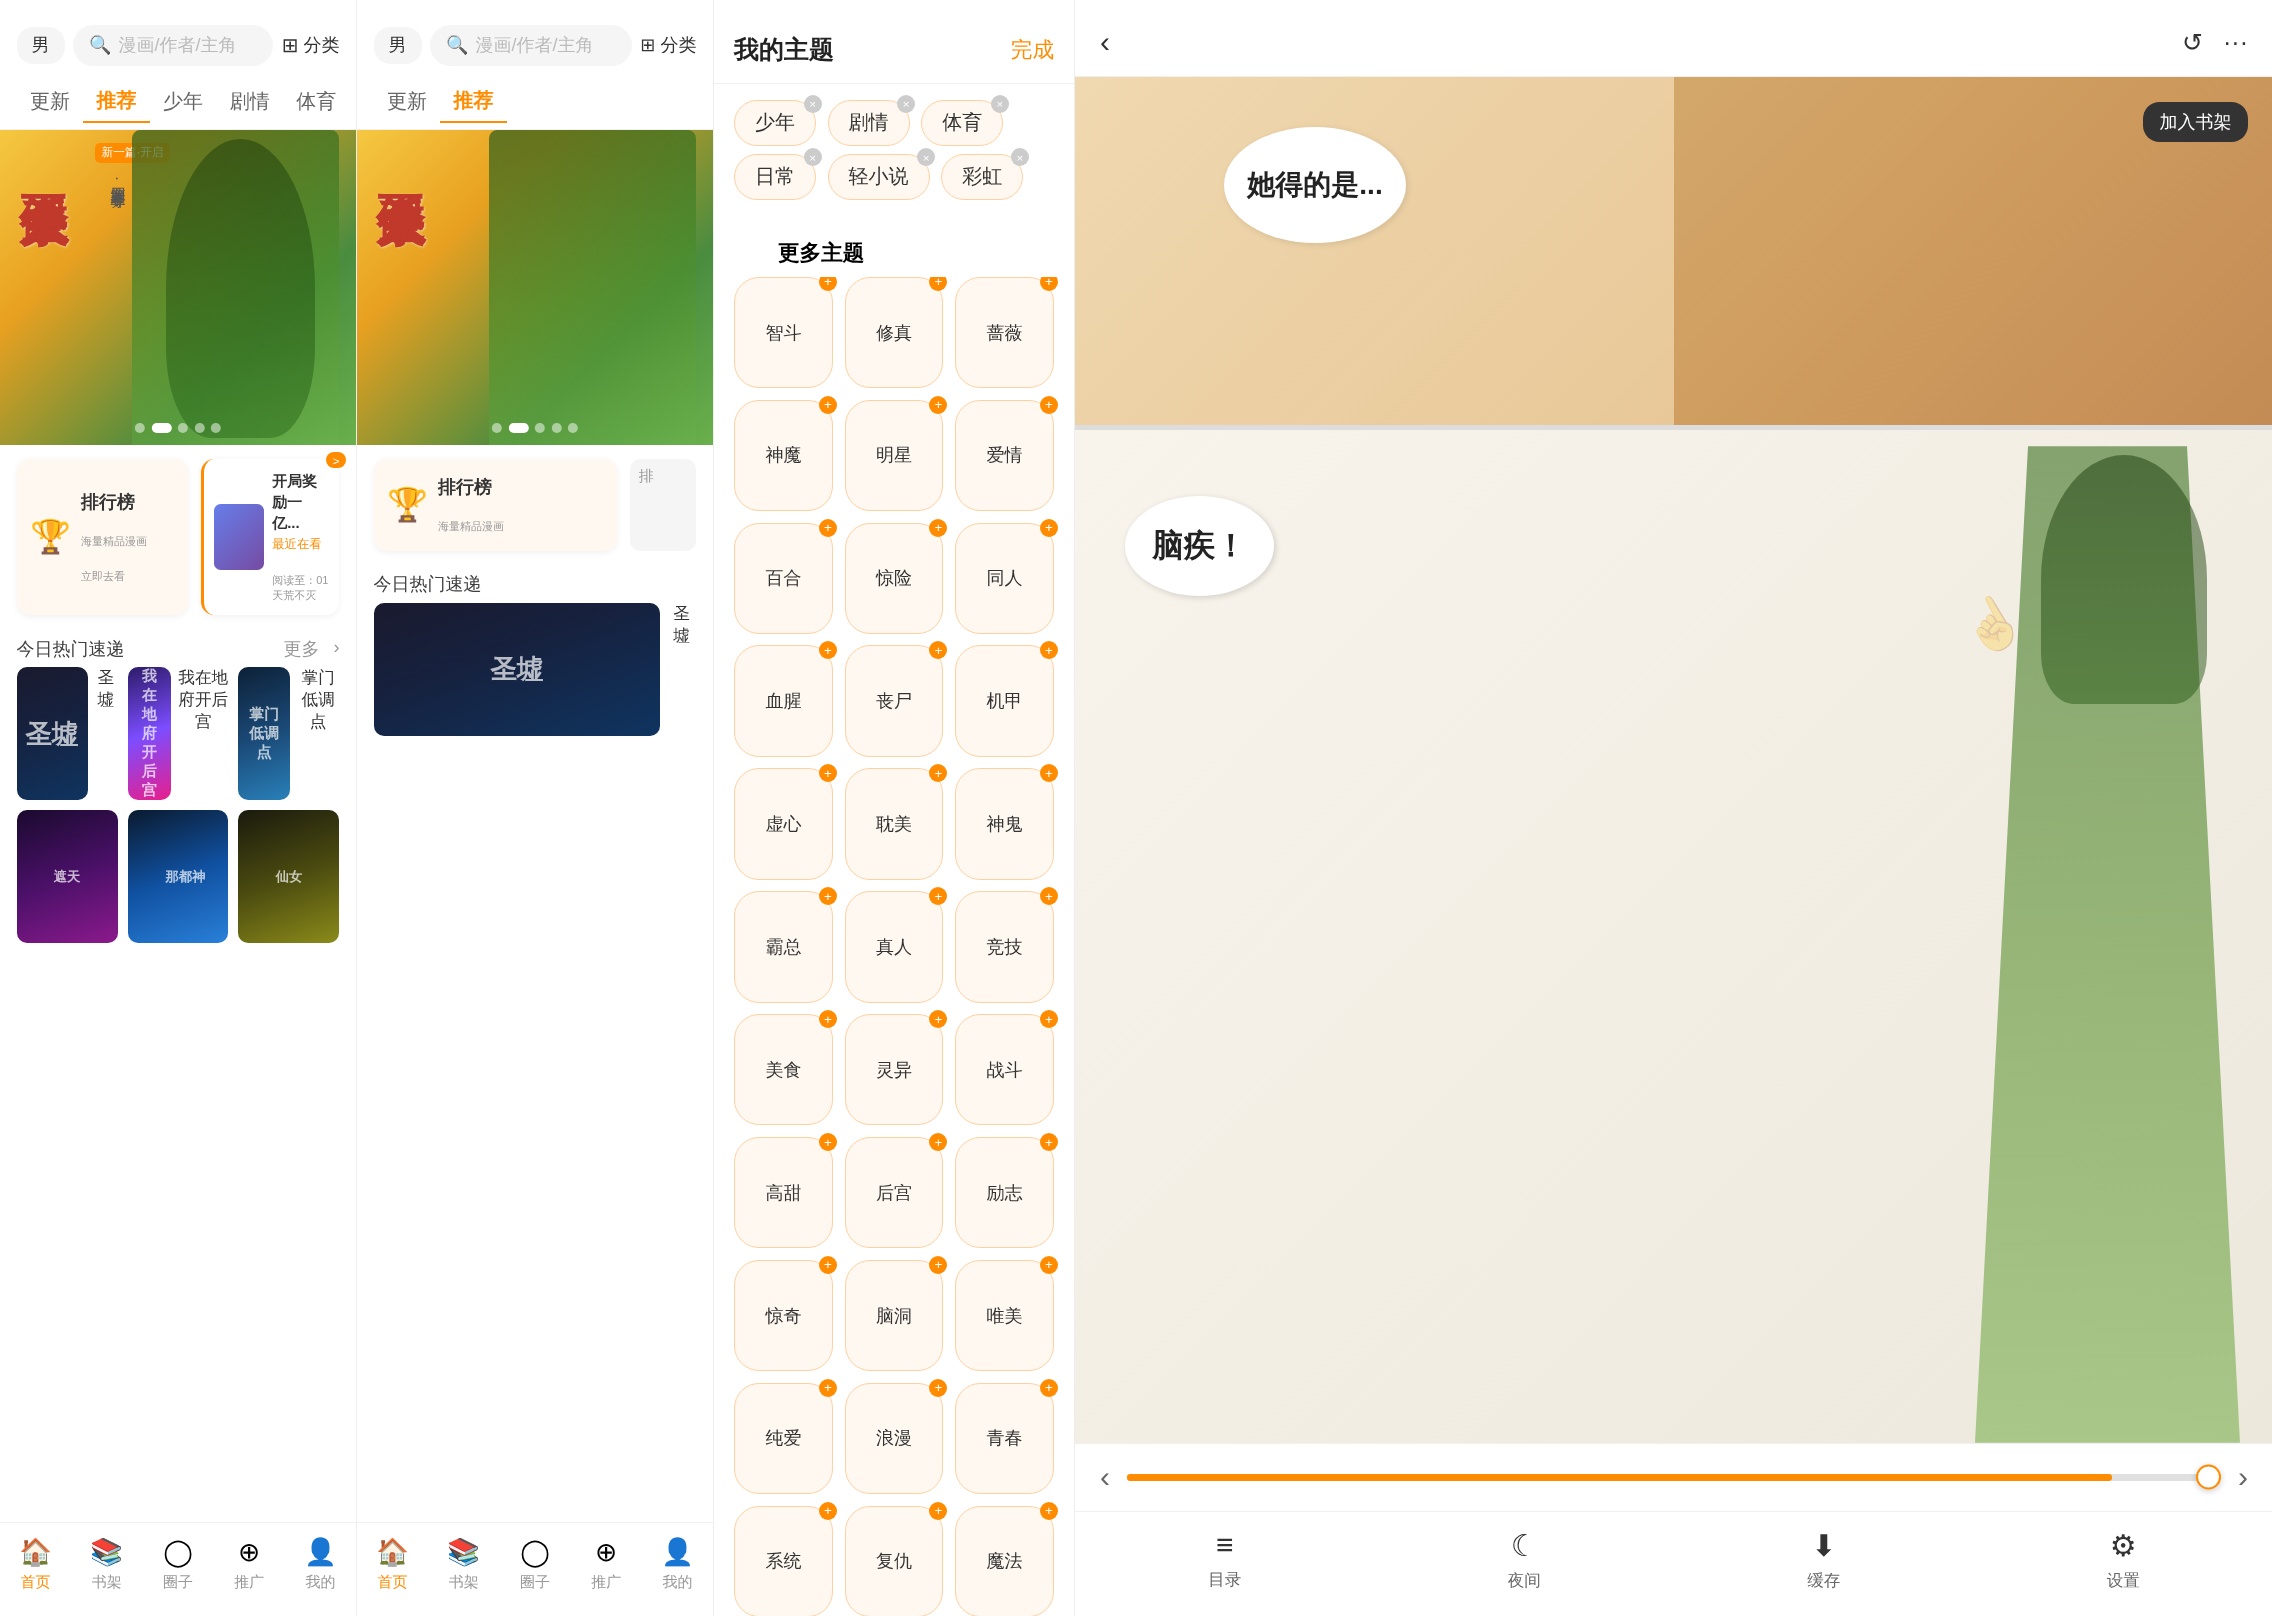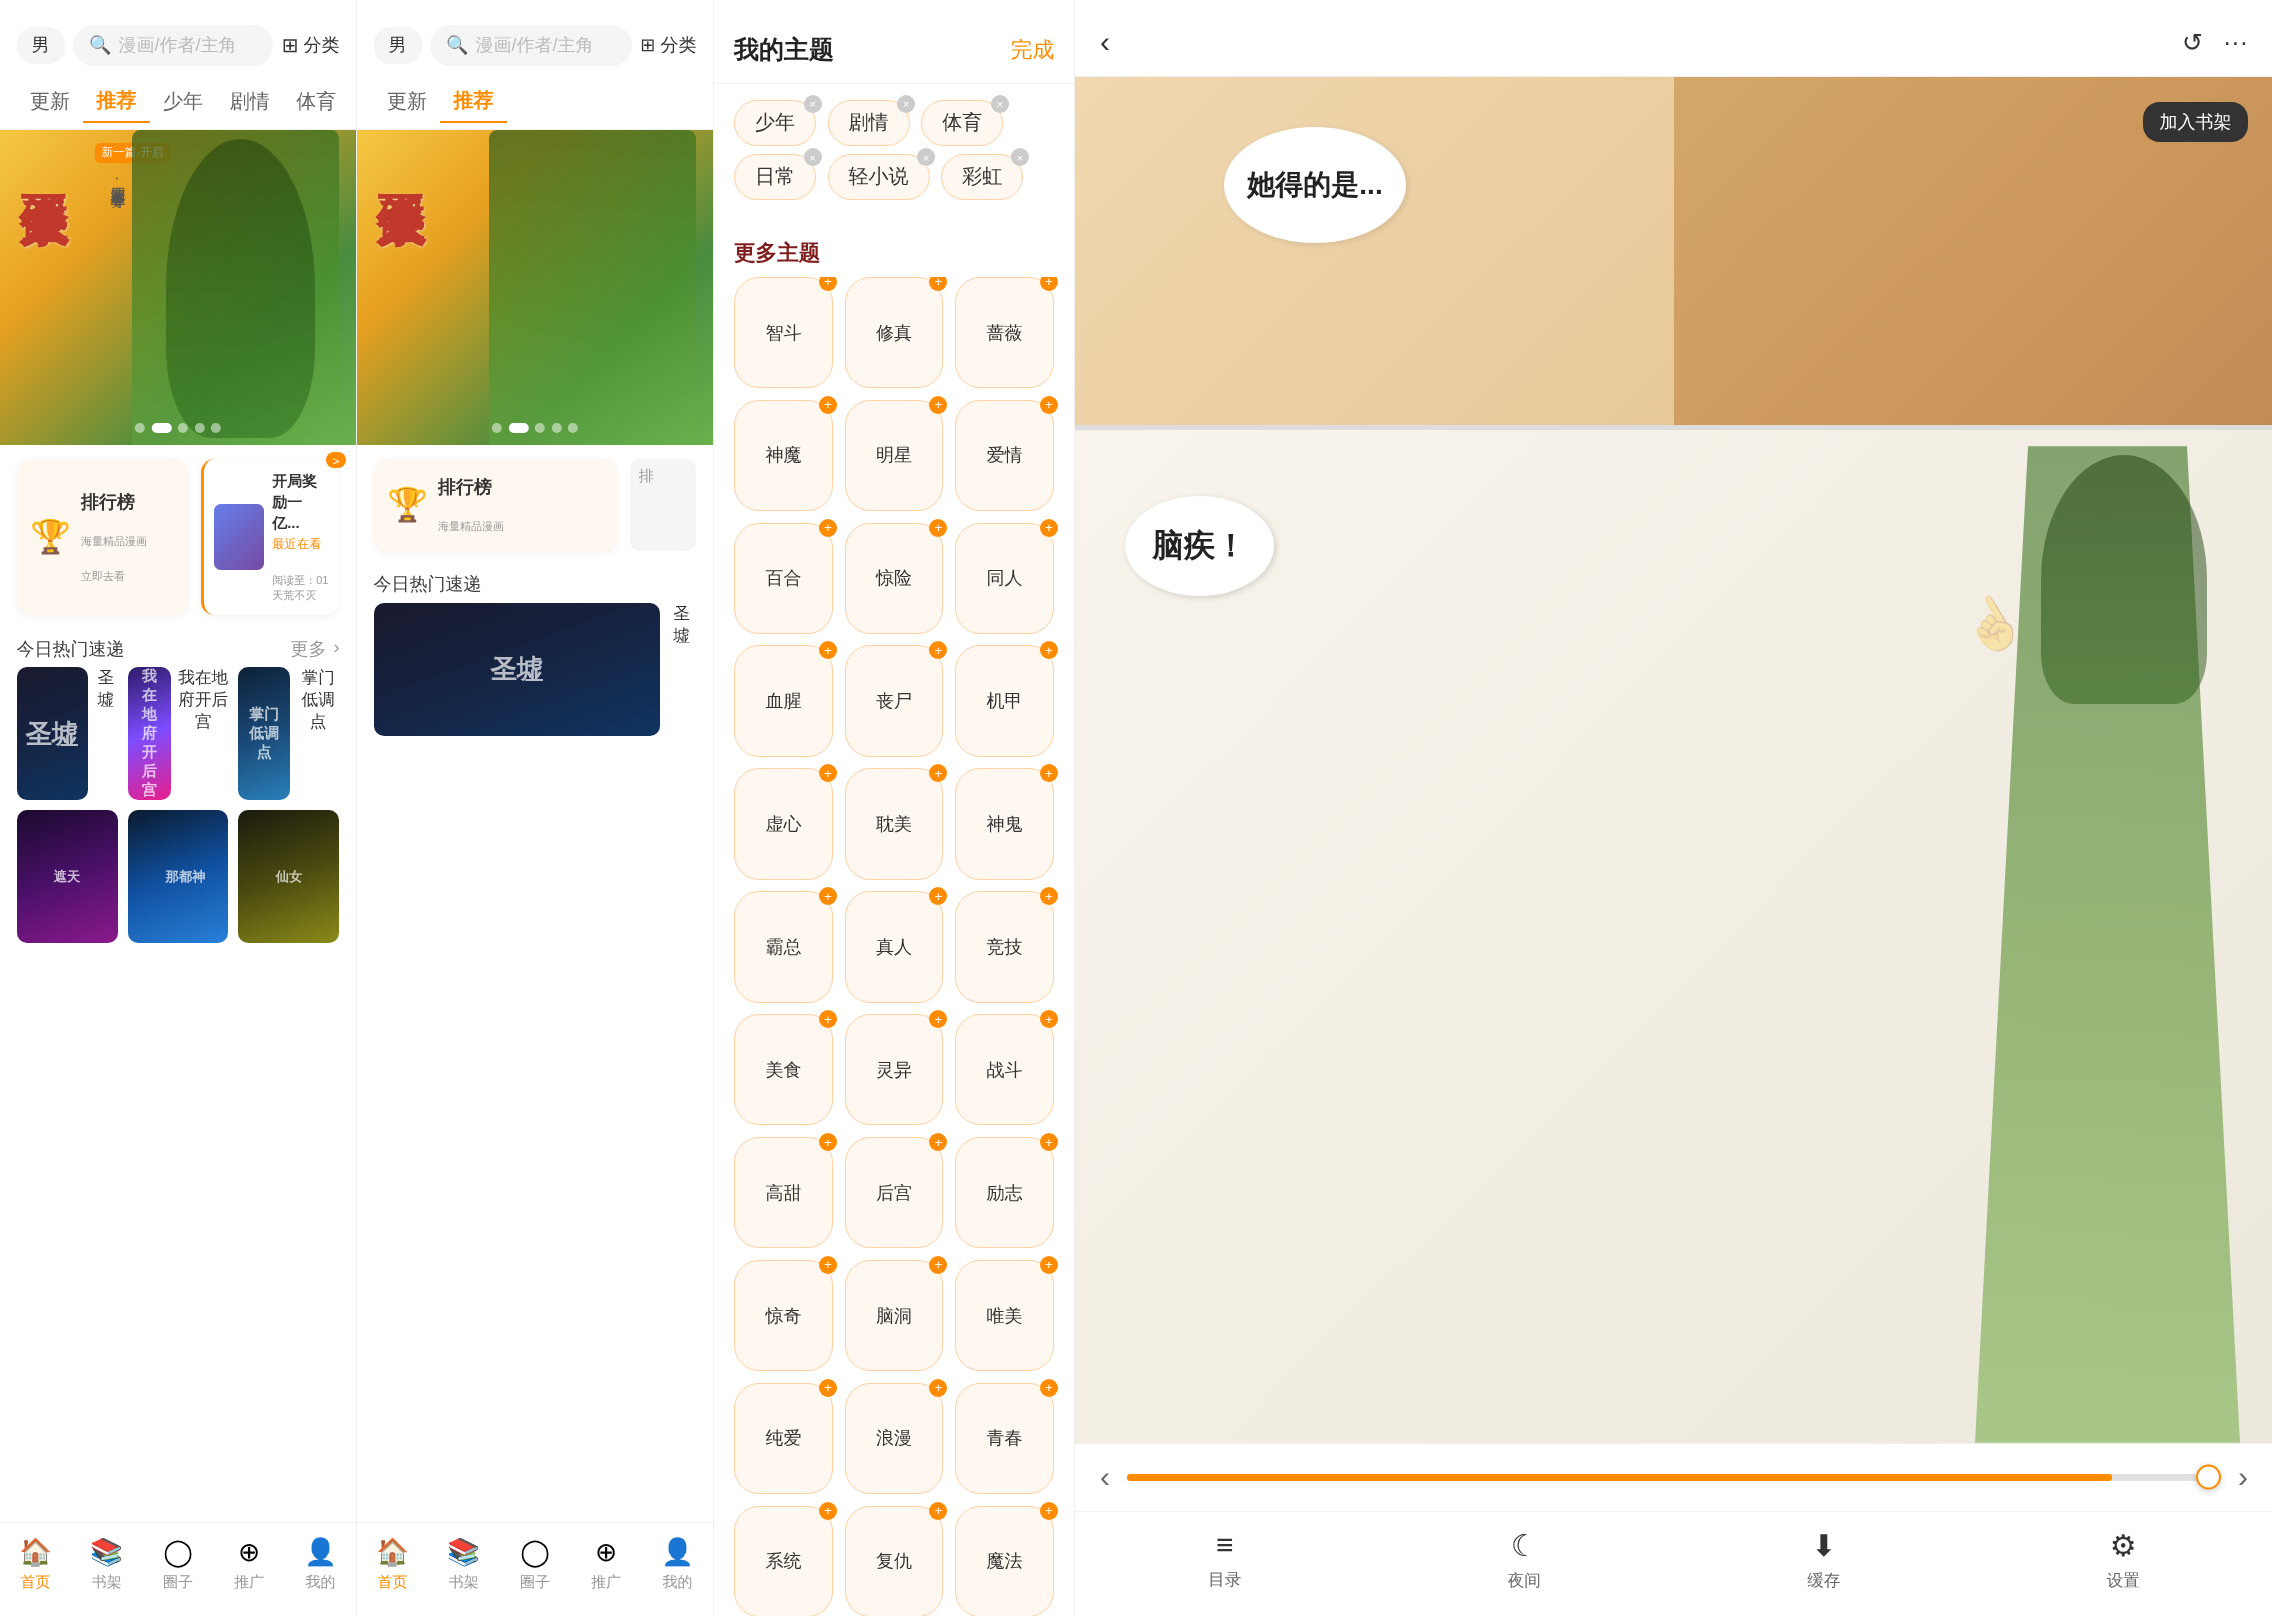--- a/index.html
+++ b/index.html
@@ -258,21 +258,21 @@
       font-size: 18px;
       font-weight: normal;
       color: #404040;
     }
 
     .section-more {
       font-size: 18px;
       color: #999;
       display: flex;
       align-items: flex-start;
-      gap: 7px;
+      gap: 14px;
     }
 
     
     .manga-grid {
       display: flex;
       gap: 10px;
       padding: 0 16.6px;
       overflow: hidden;
     }
 
@@ -391,22 +391,23 @@
       font-size: 11.6px;
       color: #fff;
       position: absolute;
       right: -6.6px;
       top: -6.6px;
     }
 
     .more-themes-title {
       font-size: 21.6px;
       font-weight: bold;
-      color: #7f1d1d;
+      color: #000000;
       padding: 13.3px 20px 10px;
+      margin-left: 44px;
     }
 
     .more-themes-grid {
       display: grid;
       grid-template-columns: repeat(3, 1fr);
       gap: 11.6px;
       padding: 0 20px;
       overflow-y: auto;
       flex: 1;
     }

